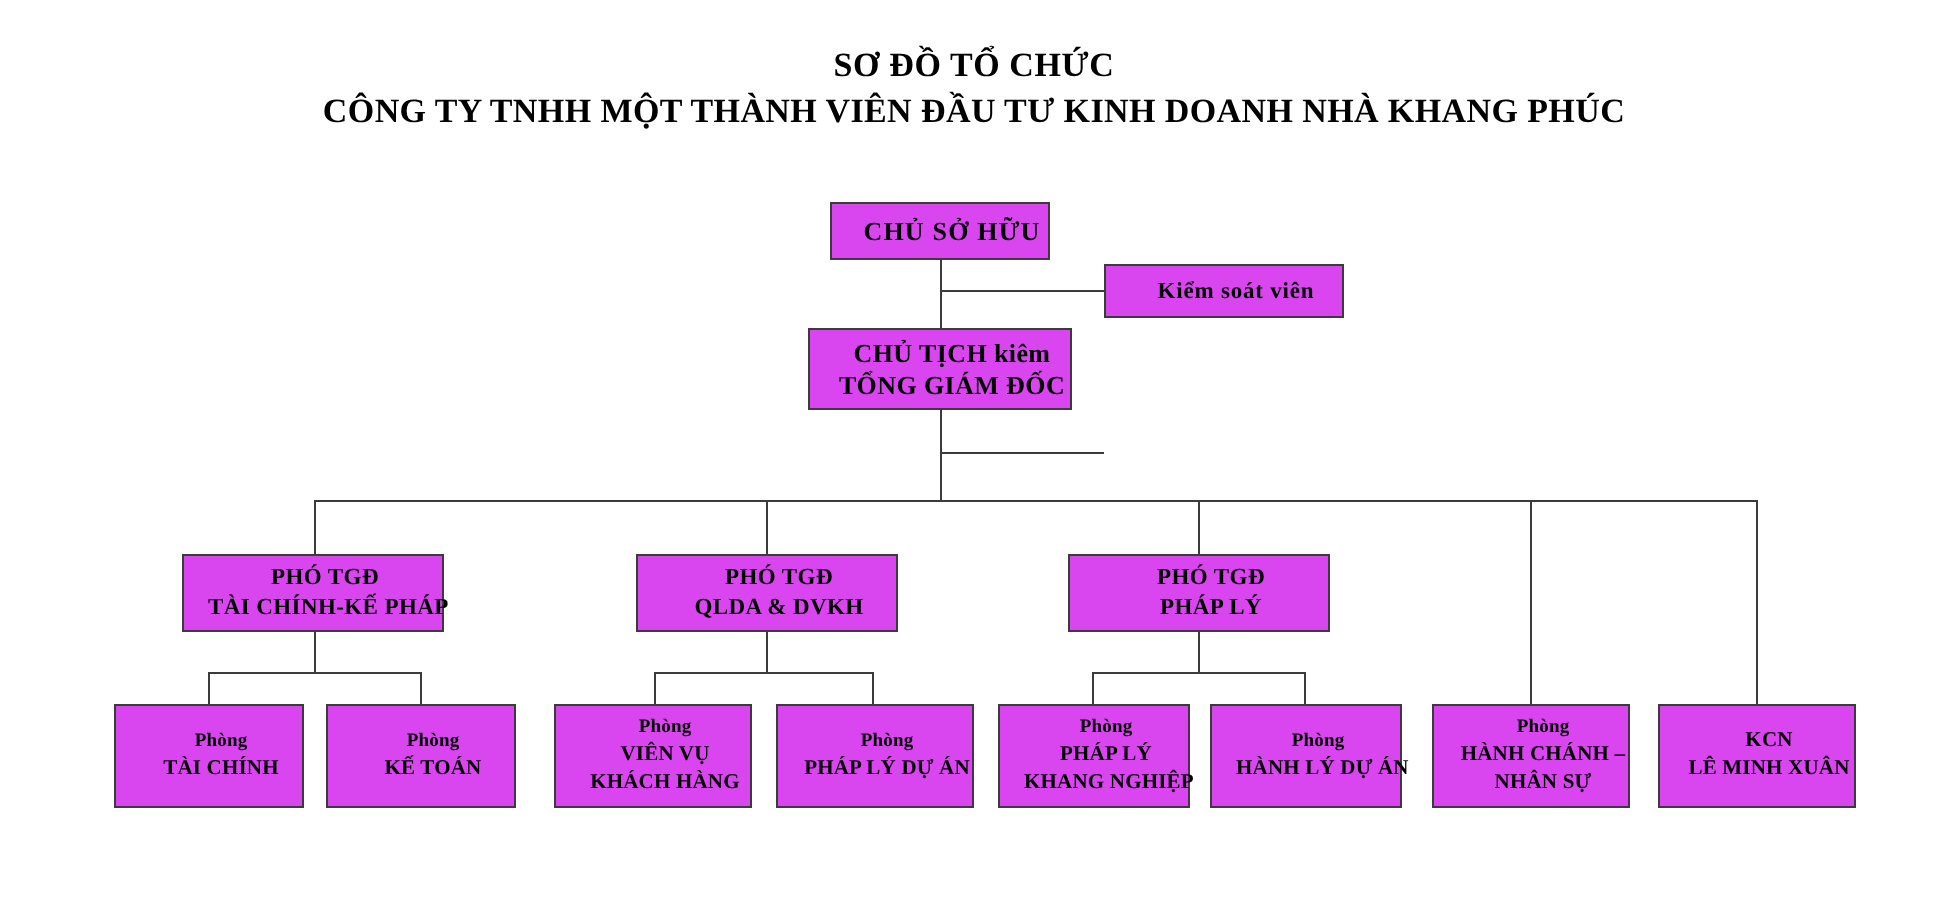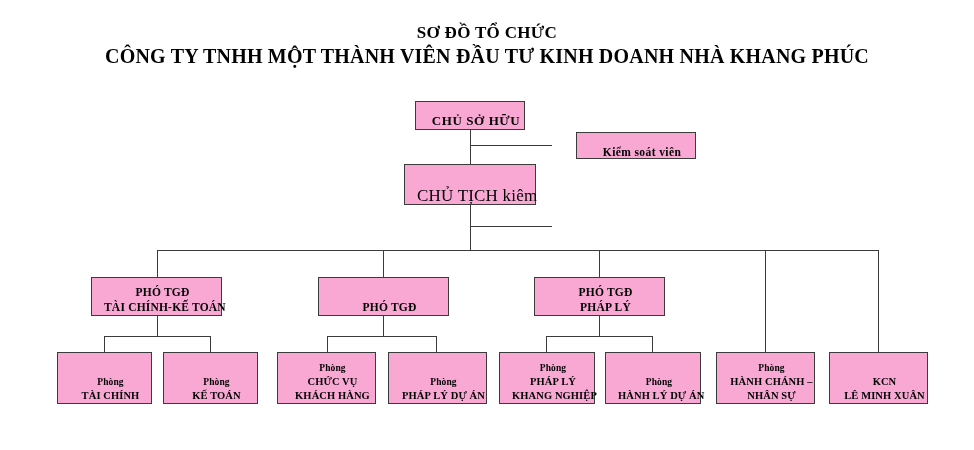--- a/index.html
+++ b/index.html
@@ -25,52 +25,52 @@
     text-align: center;
   }
   .title-line1 {
     font-size: 17px;
     font-weight: bold;
     letter-spacing: 0.3px;
     color: #000;
     line-height: 22px;
   }
   .title-line2 {
-    font-size: 20px;
+    font-size: 17px;
     font-weight: bold;
     letter-spacing: 0.2px;
     color: #000;
     line-height: 24px;
   }
 
   
   .node {
     position: absolute;
     box-sizing: border-box;
     border: 1px solid #3b3b3b;
-    background: #f9a8d4;
+    background: #d946ef;
     display: flex;
     flex-direction: column;
     align-items: center;
-    justify-content: flex-end;
+    justify-content: center;
     text-align: center;
     color: #000;
     z-index: 3;
     padding-left: 12px;
   }
   .node .ln {
     display: block;
     width: 100%;
     white-space: nowrap;
   }
 
   
   .t-owner      { font-size: 13px; font-weight: bold; letter-spacing: 0.6px; }
-  .t-chair      { font-size: 17px; font-weight: normal; line-height: 16px; letter-spacing: 0.2px; }
-  .t-side       { font-size: 11.5px; font-weight: bold; letter-spacing: 0.4px; margin-left: 24px; }
+  .t-chair      { font-size: 13px; font-weight: bold; line-height: 16px; letter-spacing: 0.2px; }
+  .t-side       { font-size: 11.5px; font-weight: bold; letter-spacing: 0.4px; }
   .t-vp         { font-size: 11.5px; font-weight: bold; line-height: 15px; letter-spacing: 0.2px; }
   .t-dept-small { font-size: 9.5px; font-weight: bold; line-height: 13px; }
   .t-dept       { font-size: 10.5px; font-weight: bold; line-height: 14px; letter-spacing: 0.1px; }
 
   
   .ln-v, .ln-h {
     position: absolute;
     background: #3b3b3b;
     z-index: 1;
   }
@@ -122,50 +122,52 @@
   <div class="node t-owner" style="left:415px; top:101px; width:110px; height:29px;">
     <span class="ln">CHỦ SỞ HỮU</span>
   </div>
 
   <div class="node t-side" style="left:552px; top:132px; width:120px; height:27px;">
     <span class="ln">Kiểm soát viên</span>
   </div>
 
   <div class="node t-chair" style="left:404px; top:164px; width:132px; height:41px;">
     <span class="ln">CHỦ TỊCH kiêm</span>
+    <span class="ln">TỔNG GIÁM ĐỐC</span>
   </div>
 
 
   <div class="node t-vp" style="left:91px; top:277px; width:131px; height:39px;">
     <span class="ln">PHÓ TGĐ</span>
-    <span class="ln">TÀI CHÍNH-KẾ TOÁN</span>
+    <span class="ln">TÀI CHÍNH-KẾ PHÁP</span>
   </div>
 
   <div class="node t-vp" style="left:318px; top:277px; width:131px; height:39px;">
     <span class="ln">PHÓ TGĐ</span>
+    <span class="ln">QLDA &amp; DVKH</span>
   </div>
 
   <div class="node t-vp" style="left:534px; top:277px; width:131px; height:39px;">
     <span class="ln">PHÓ TGĐ</span>
     <span class="ln">PHÁP LÝ</span>
   </div>
 
   <div class="node t-dept" style="left:57px; top:352px; width:95px; height:52px;">
     <span class="ln t-dept-small">Phòng</span>
     <span class="ln">TÀI CHÍNH</span>
   </div>
 
   <div class="node t-dept" style="left:163px; top:352px; width:95px; height:52px;">
     <span class="ln t-dept-small">Phòng</span>
     <span class="ln">KẾ TOÁN</span>
   </div>
 
   <div class="node t-dept" style="left:277px; top:352px; width:99px; height:52px;">
     <span class="ln t-dept-small">Phòng</span>
-    <span class="ln">CHỨC VỤ</span>
+    <span class="ln">VIÊN VỤ</span>
     <span class="ln">KHÁCH HÀNG</span>
   </div>
 
   <div class="node t-dept" style="left:388px; top:352px; width:99px; height:52px;">
     <span class="ln t-dept-small">Phòng</span>
     <span class="ln">PHÁP LÝ DỰ ÁN</span>
   </div>
 
   <div class="node t-dept" style="left:499px; top:352px; width:96px; height:52px;">
     <span class="ln t-dept-small">Phòng</span>

